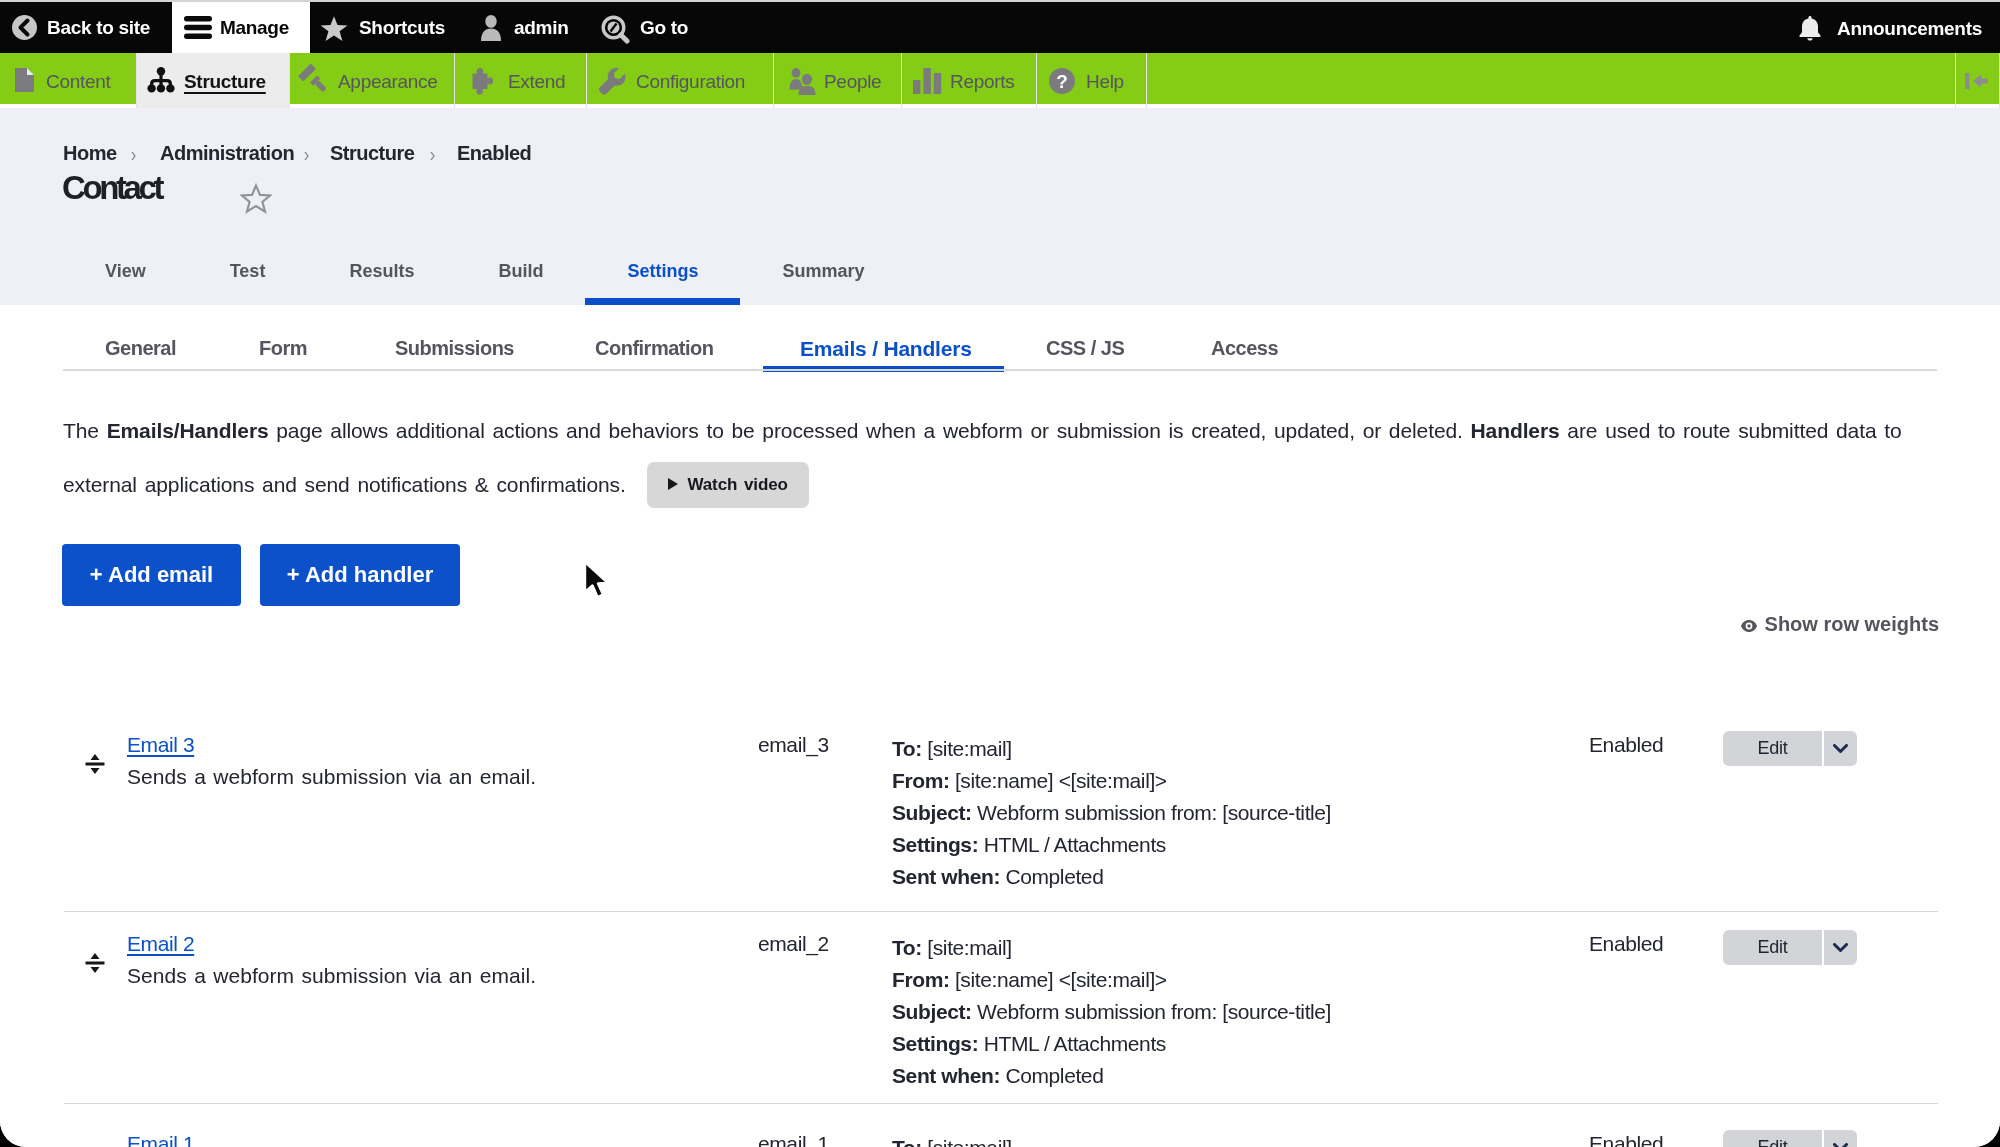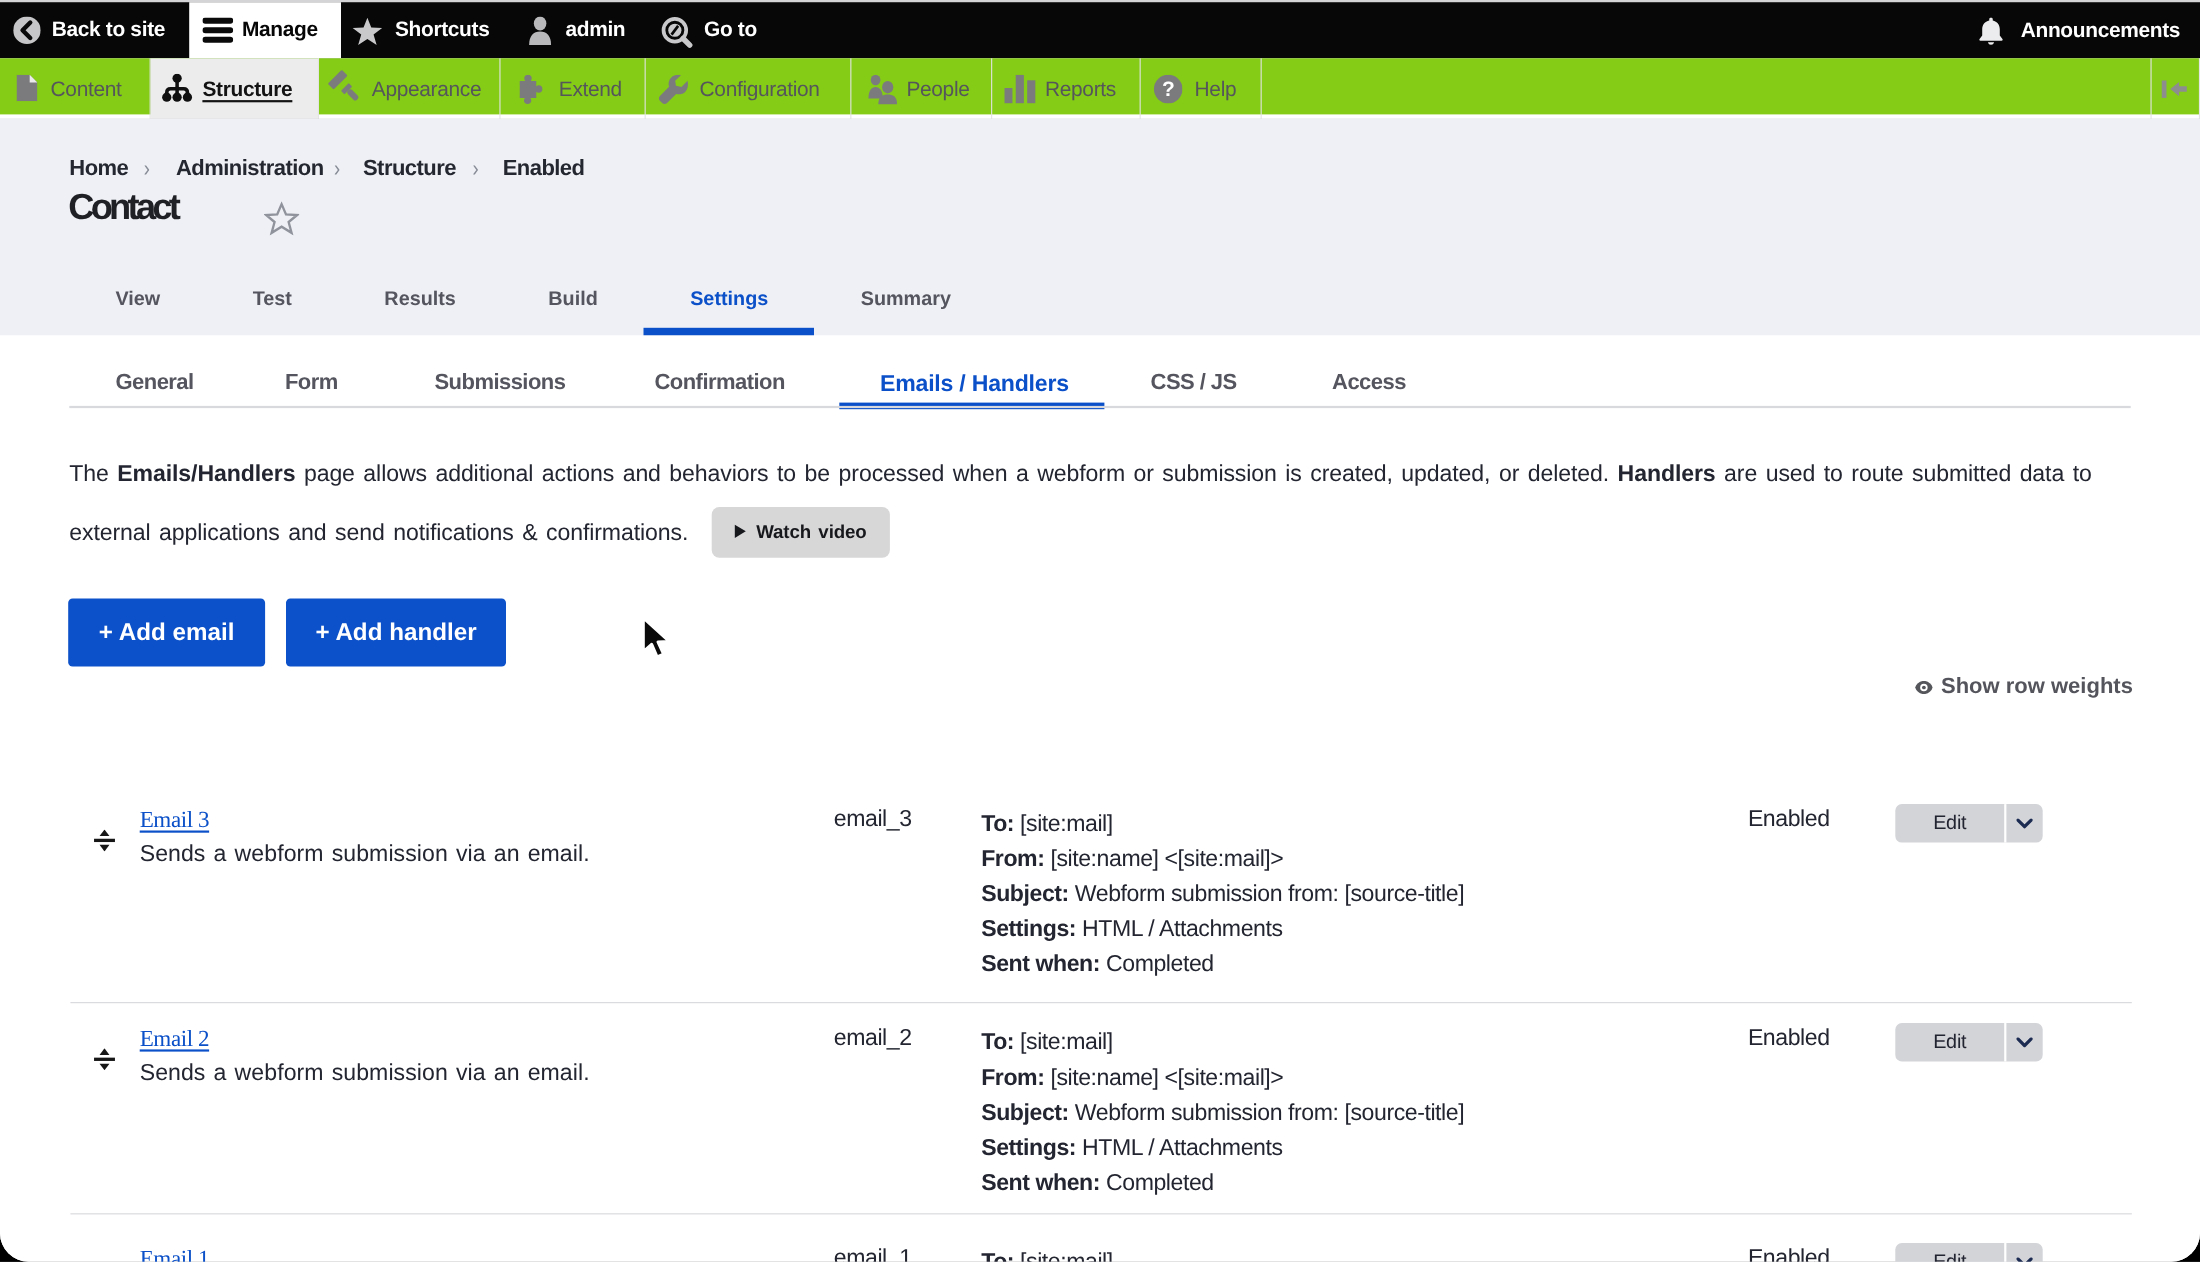--- a/index.html
+++ b/index.html
@@ -60,21 +60,21 @@
 
   #showrow { position:absolute; top:308px; right:61px; font-size:20px; font-weight:700; color:#54555c; }
   #showrow svg { position:relative; top:1px; margin-right:8px; }
 
   
   #thead { position:absolute; left:64px; top:354px; width:1874px; height:63px; background:#f3f4f8;
            font-size:22.5px; font-weight:700; letter-spacing:0px; color:#222431; }
   #thead div { position:absolute; top:14px; }
   .rowdiv { position:absolute; left:64px; width:1874px; height:1px; background:#d6d7db; }
   .row { position:absolute; left:0; width:2000px; font-size:21px; letter-spacing:-0.4px; color:#232530; }
-  .row .link { color:#0b50c8; text-decoration:underline; text-underline-offset:3px;font-family:Liberation Serif, serif; }
+  .row .link { color:#0b50c8; text-decoration:underline; text-underline-offset:3px; }
   .row .sub { position:absolute; left:127px; top:32px; white-space:nowrap; letter-spacing:0.05px; word-spacing:1.5px; }
   .row .id { position:absolute; left:758px; top:0; }
   .row .summ { position:absolute; left:892px; top:0; line-height:32px; white-space:nowrap; }
   .row .status { position:absolute; left:1589px; top:0; }
   .dragicon { position:absolute; left:85px; top:21px; }
   .editbtn { position:absolute; left:1723px; top:-2px; width:134px; height:35px; background:#d3d4d8; border-radius:6px; }
   .editbtn .elabel { position:absolute; left:0; top:0; width:101px; height:35px; text-align:center; line-height:35px;
                      font-size:18px; font-weight:400; letter-spacing:-0.2px; color:#222431; border-right:2px solid #fff; }
   .editbtn svg { position:absolute; left:110px; top:13px; }
   b { font-weight:700; }

